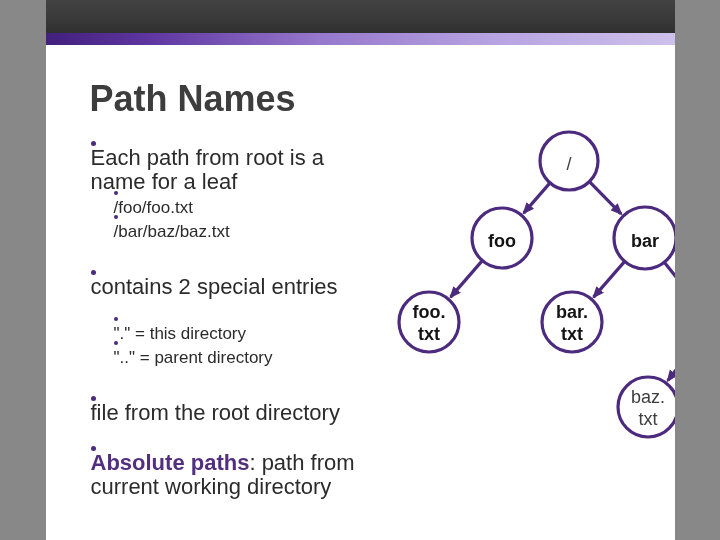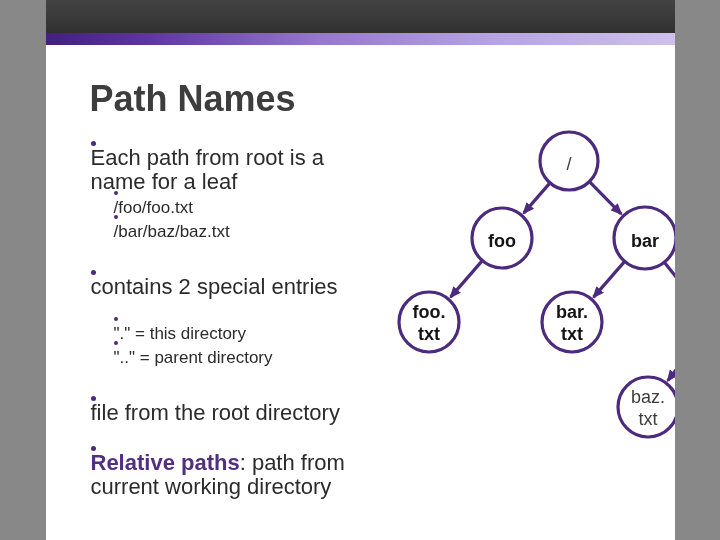--- a/index.html
+++ b/index.html
@@ -77,21 +77,21 @@
       </div>
       <div class="bullet-item main" style="top: 387px;">
         <span class="dot main" style="background: rgb(76, 42, 125);"></span>
         <div class="lines">
           <div class="line"><span>file from the root directory</span></div>
         </div>
       </div>
       <div class="bullet-item main" style="top: 437px;">
         <span class="dot main" style="background: rgb(76, 42, 125);"></span>
         <div class="lines">
-          <div class="line"><span class="lead" style="color: rgb(83, 48, 127);">Relative paths</span><span>: path from</span></div>
+          <div class="line"><span class="lead" style="color: rgb(83, 48, 127);">Absolute paths</span><span>: path from</span></div>
           <div class="line"><span>current working directory</span></div>
         </div>
       </div>
     </div>
   <svg class="tree" viewBox="0 0 720 540">
       <defs>
         <marker id="arrowhead" markerUnits="userSpaceOnUse" markerWidth="14" markerHeight="12" refX="10" refY="5" orient="auto">
           <path d="M0,0 L12,5 L0,10 Z" fill="#4c2a7d"></path>
         </marker>
       </defs>

